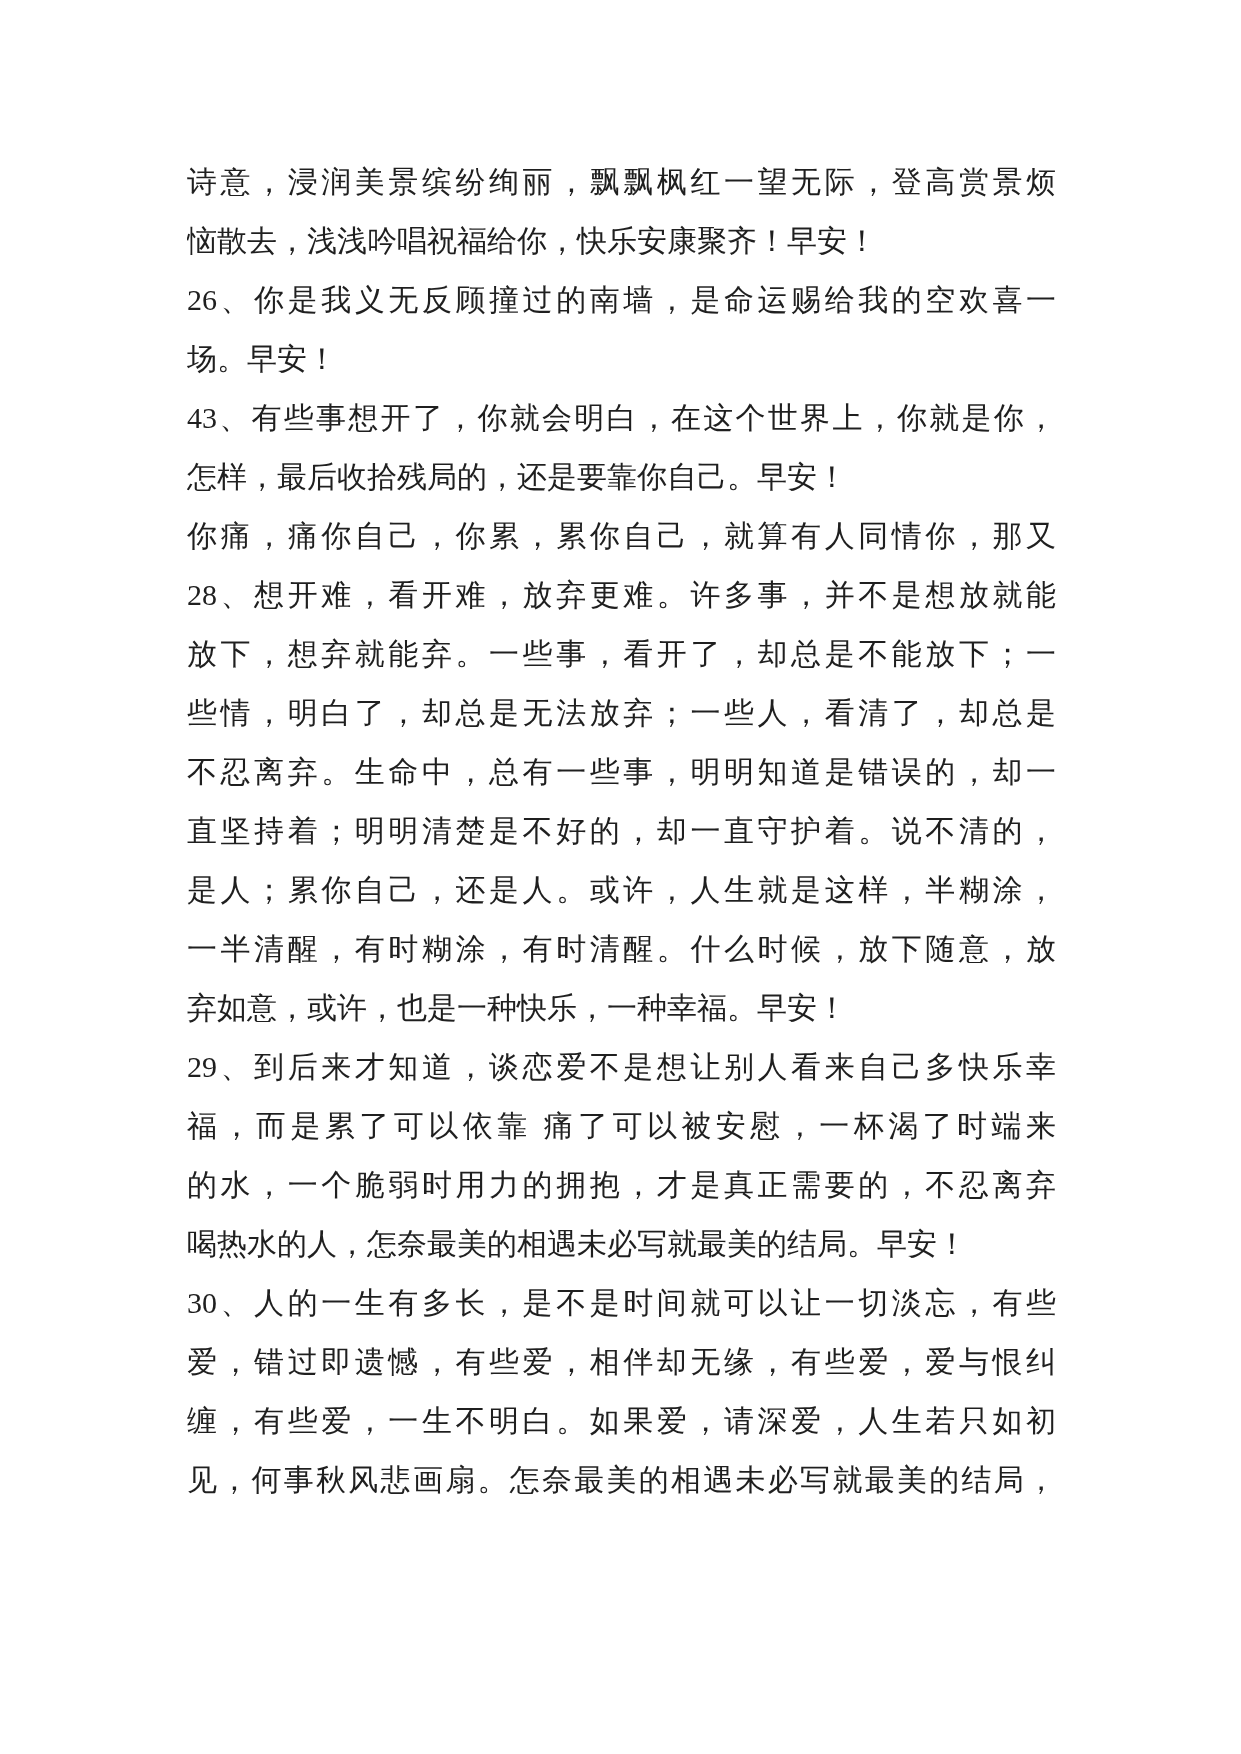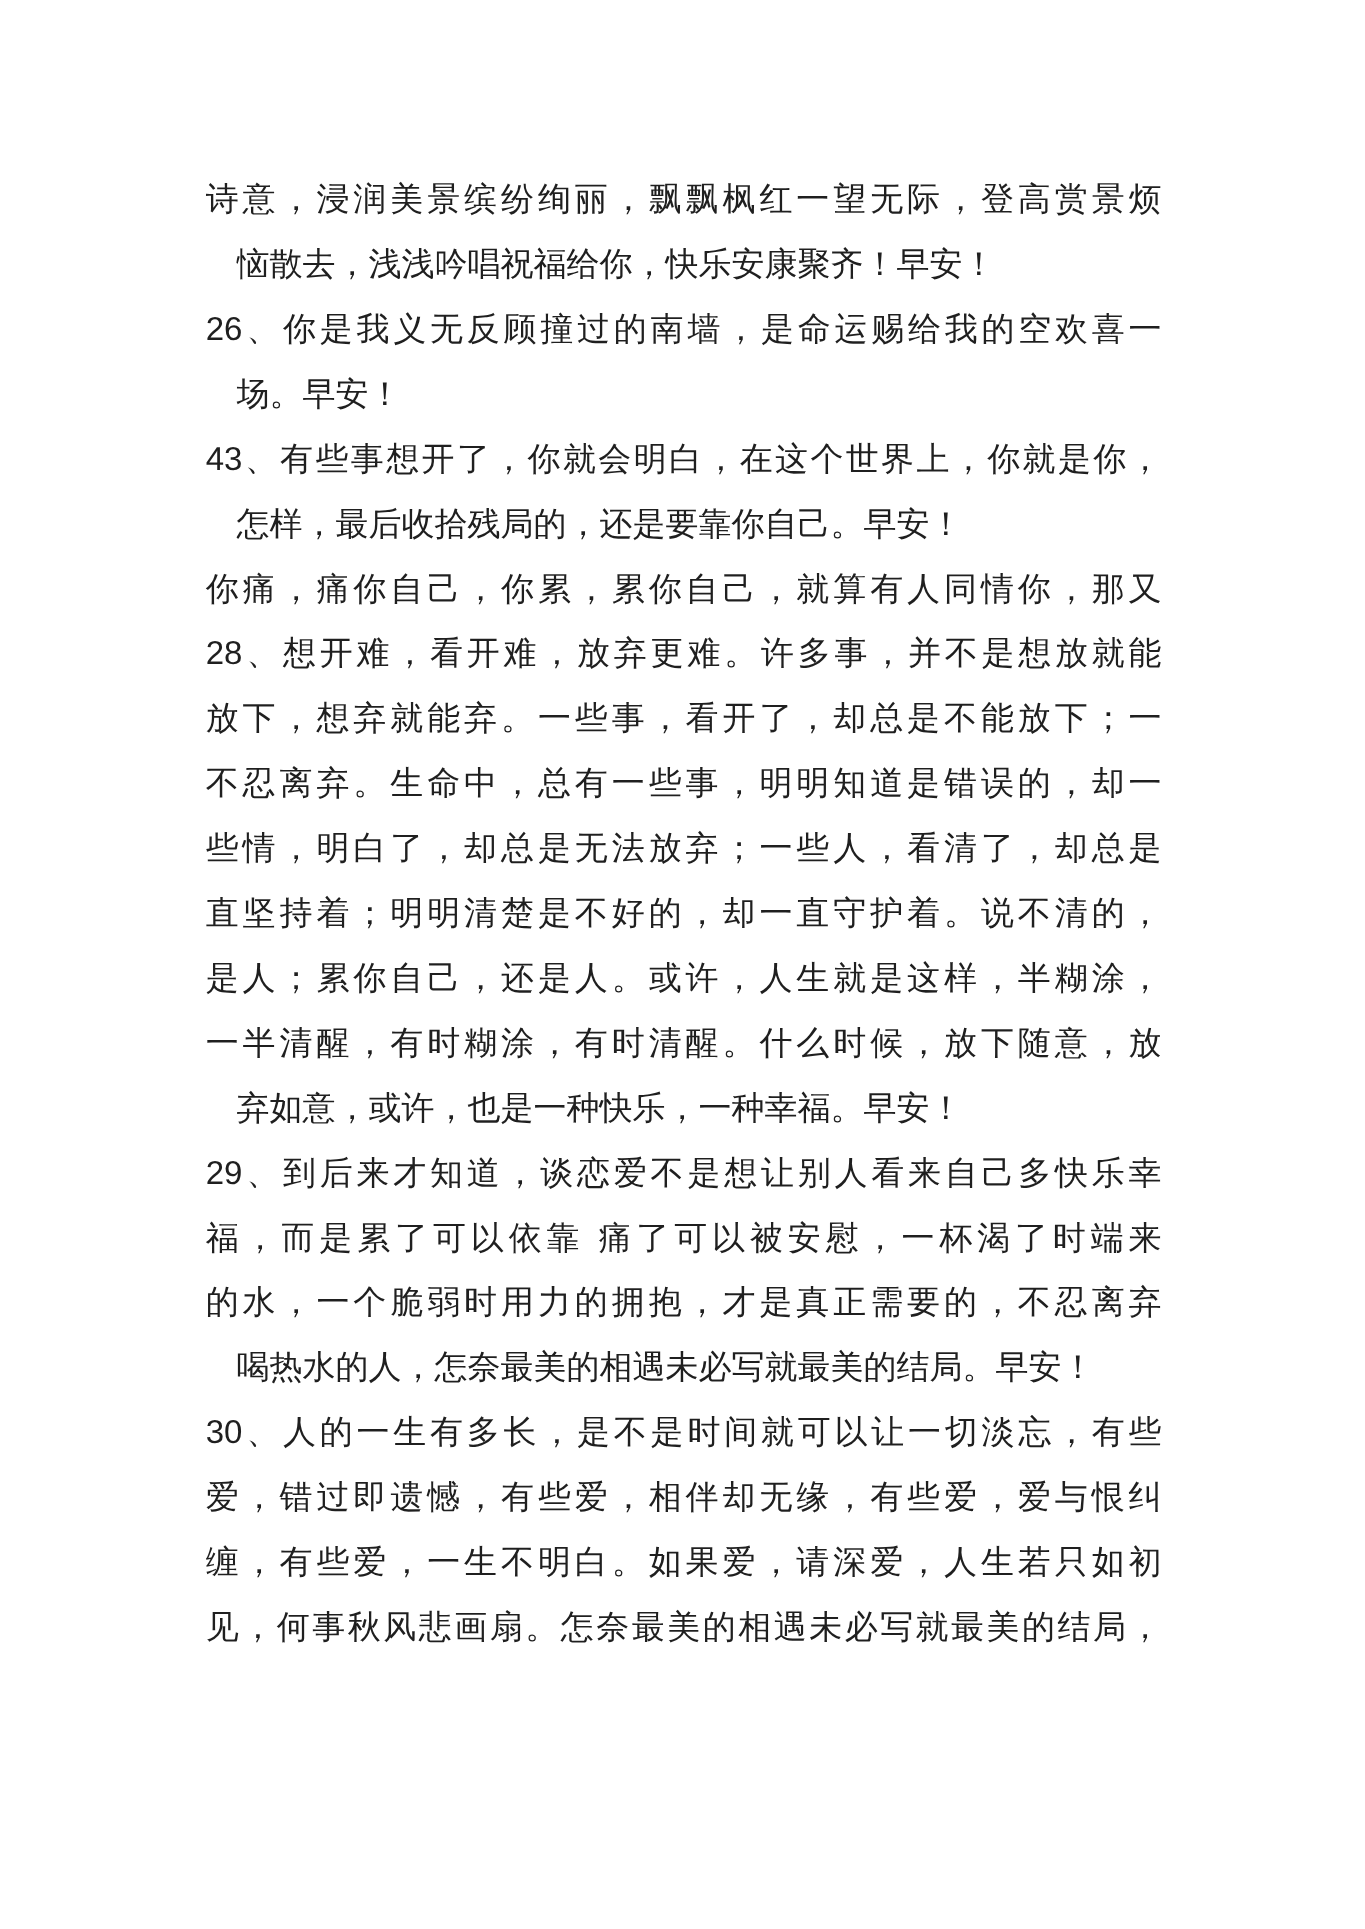--- a/index.html
+++ b/index.html
@@ -6,21 +6,21 @@
     margin: 0;
     padding: 0;
     background: #ffffff;
   }
   .page {
     position: relative;
     width: 1241px;
     height: 1524px;
     background: #ffffff;
     overflow: hidden;
-    font-family: Liberation Sans, sans-serif;
+    font-family: Liberation Serif, serif;
   }
   .content {
     position: absolute;
     left: 187px;
     top: 152px;
     width: 869px;
   }
   .paragraph {
     margin: 0;
     padding: 0;
@@ -31,21 +31,20 @@
     height: 59px;
     color: #1f1f1f;
     text-align: justify;
     text-align-last: justify;
     text-justify: inter-character;
     overflow: hidden;
   }
   .line.short {
     text-align: left;
     text-align-last: left;
-    margin-left: 28px;
   }
 </style>
 </head>
 <body>
 
 <div class="page" style="background: rgb(255, 255, 255);">
   <div class="content">
       <div class="paragraph">
         <div class="line">诗意，浸润美景缤纷绚丽，飘飘枫红一望无际，登高赏景烦</div>
         <div class="line short">恼散去，浅浅吟唱祝福给你，快乐安康聚齐！早安！</div>
@@ -55,22 +54,22 @@
         <div class="line short">场。早安！</div>
       </div>
       <div class="paragraph">
         <div class="line">43、有些事想开了，你就会明白，在这个世界上，你就是你，</div>
         <div class="line short">怎样，最后收拾残局的，还是要靠你自己。早安！</div>
         <div class="line">你痛，痛你自己，你累，累你自己，就算有人同情你，那又</div>
       </div>
       <div class="paragraph">
         <div class="line">28、想开难，看开难，放弃更难。许多事，并不是想放就能</div>
         <div class="line">放下，想弃就能弃。一些事，看开了，却总是不能放下；一</div>
+        <div class="line">些情，明白了，却总是无法放弃；一些人，看清了，却总是</div>
         <div class="line">不忍离弃。生命中，总有一些事，明明知道是错误的，却一</div>
-        <div class="line">些情，明白了，却总是无法放弃；一些人，看清了，却总是</div>
         <div class="line">直坚持着；明明清楚是不好的，却一直守护着。说不清的，</div>
         <div class="line">是人；累你自己，还是人。或许，人生就是这样，半糊涂，</div>
         <div class="line">一半清醒，有时糊涂，有时清醒。什么时候，放下随意，放</div>
         <div class="line short">弃如意，或许，也是一种快乐，一种幸福。早安！</div>
       </div>
       <div class="paragraph">
         <div class="line">29、到后来才知道，谈恋爱不是想让别人看来自己多快乐幸</div>
         <div class="line">福，而是累了可以依靠 痛了可以被安慰，一杯渴了时端来</div>
         <div class="line">的水，一个脆弱时用力的拥抱，才是真正需要的，不忍离弃</div>
         <div class="line short">喝热水的人，怎奈最美的相遇未必写就最美的结局。早安！</div>

